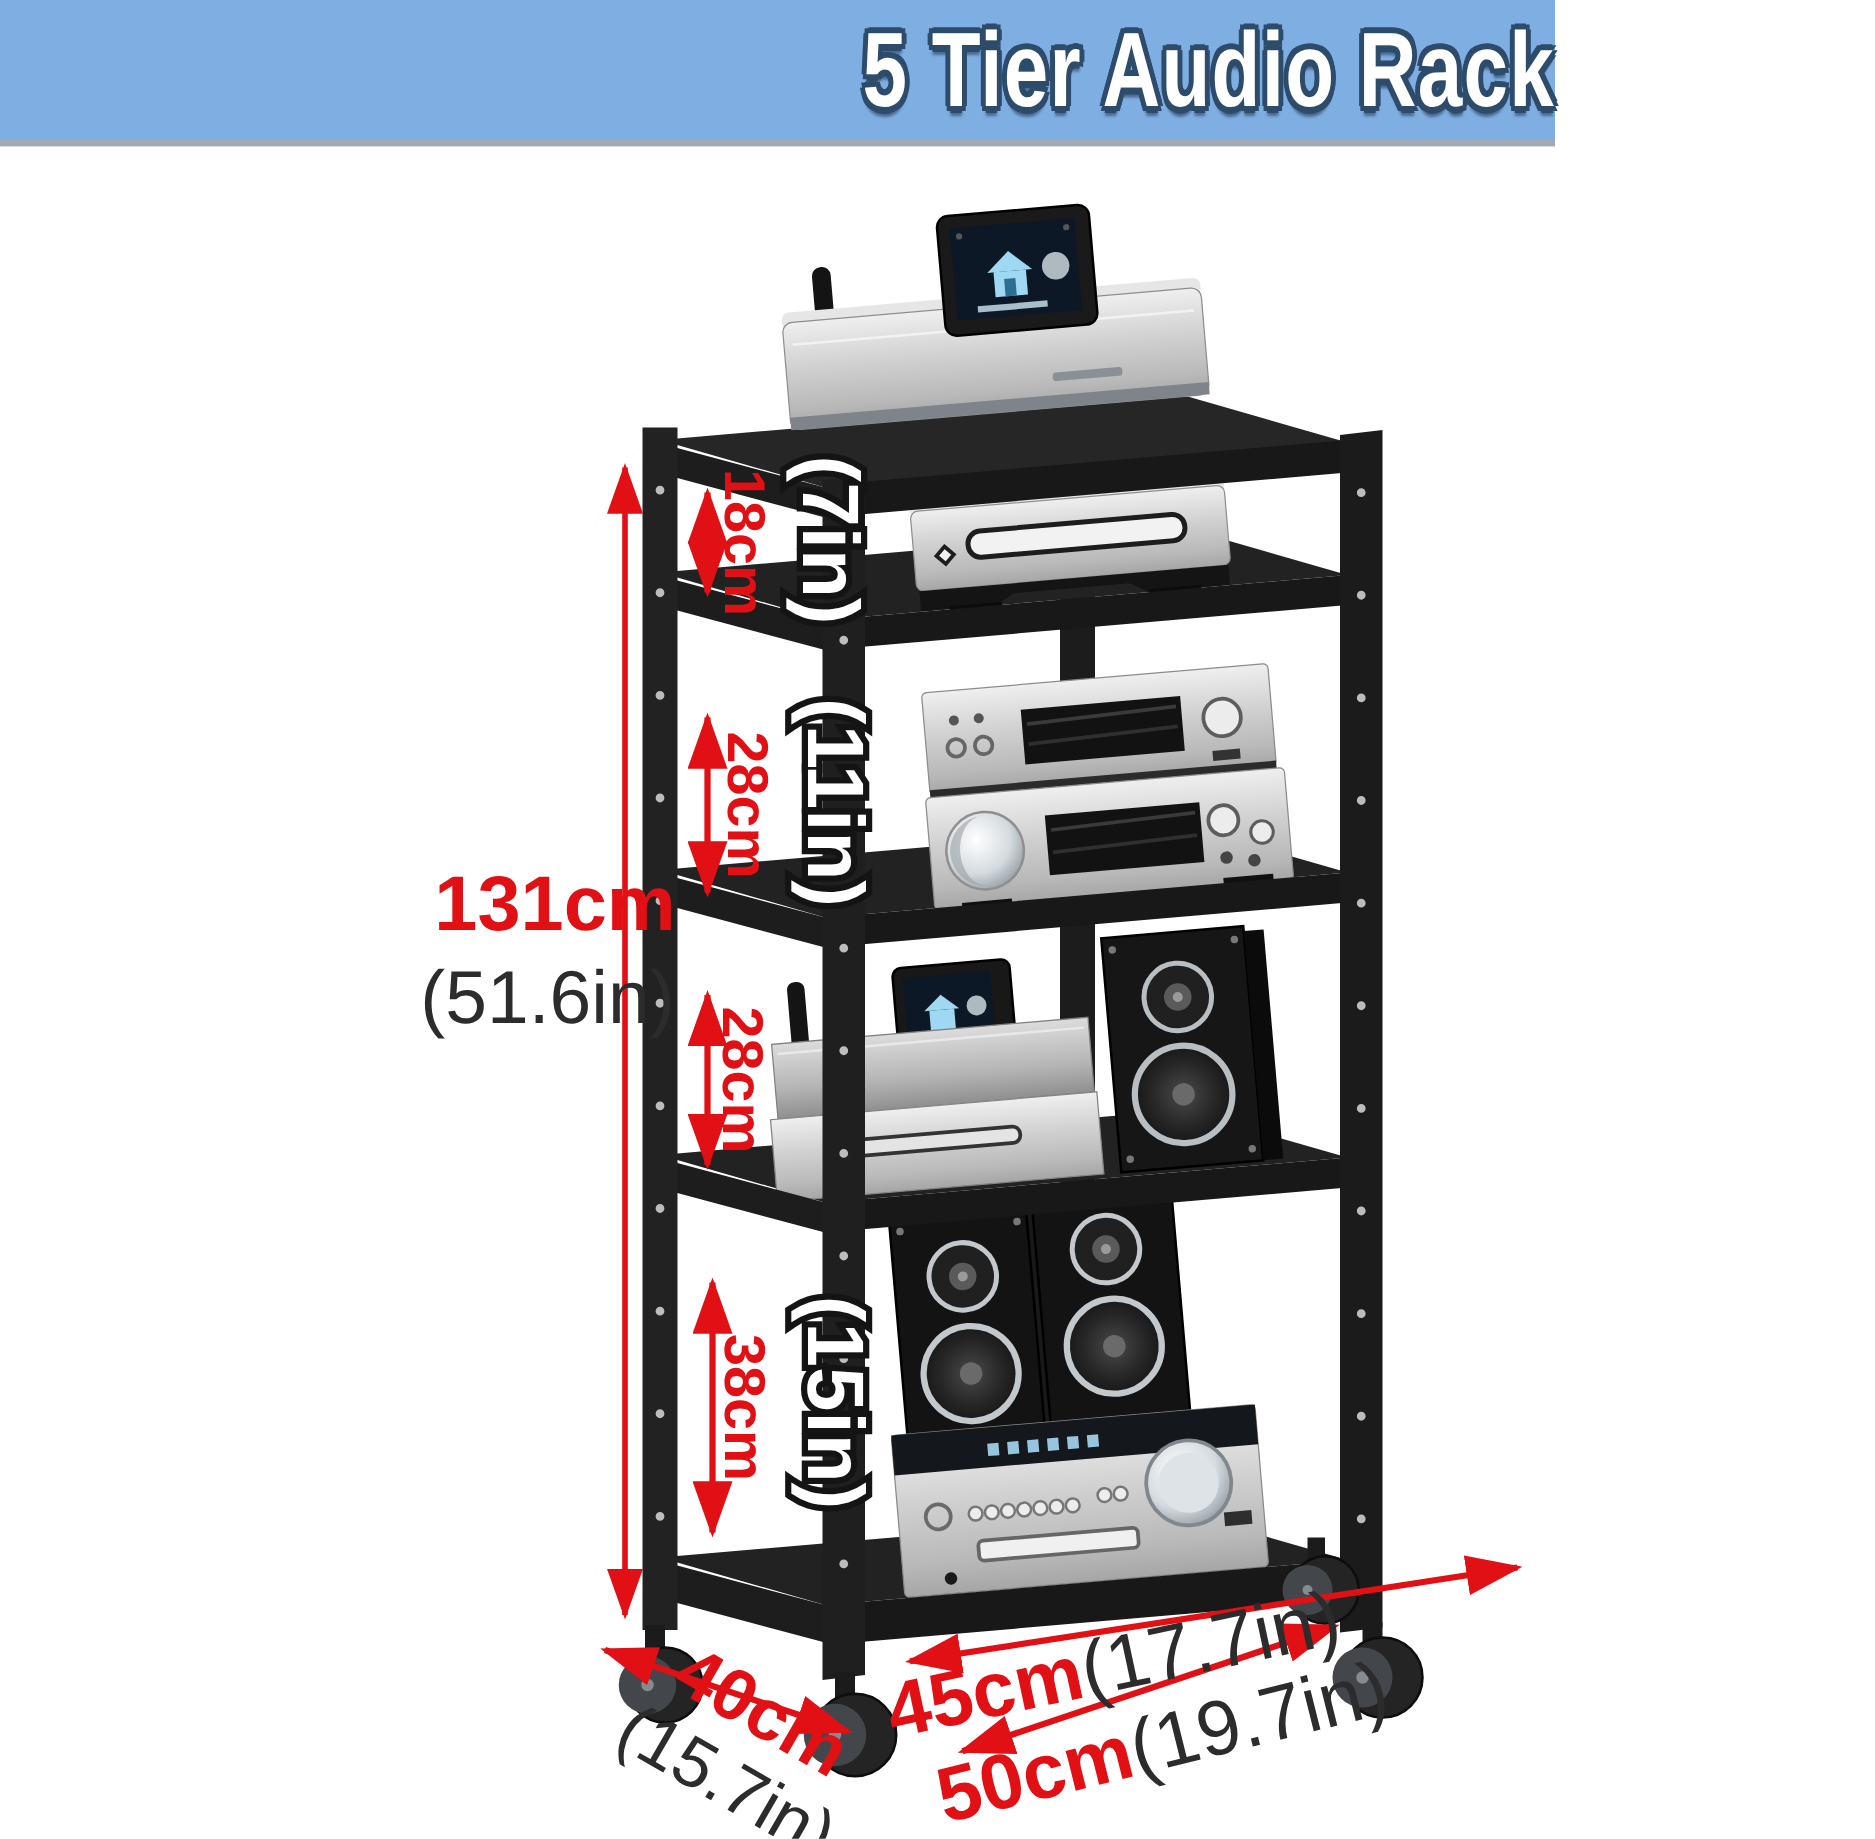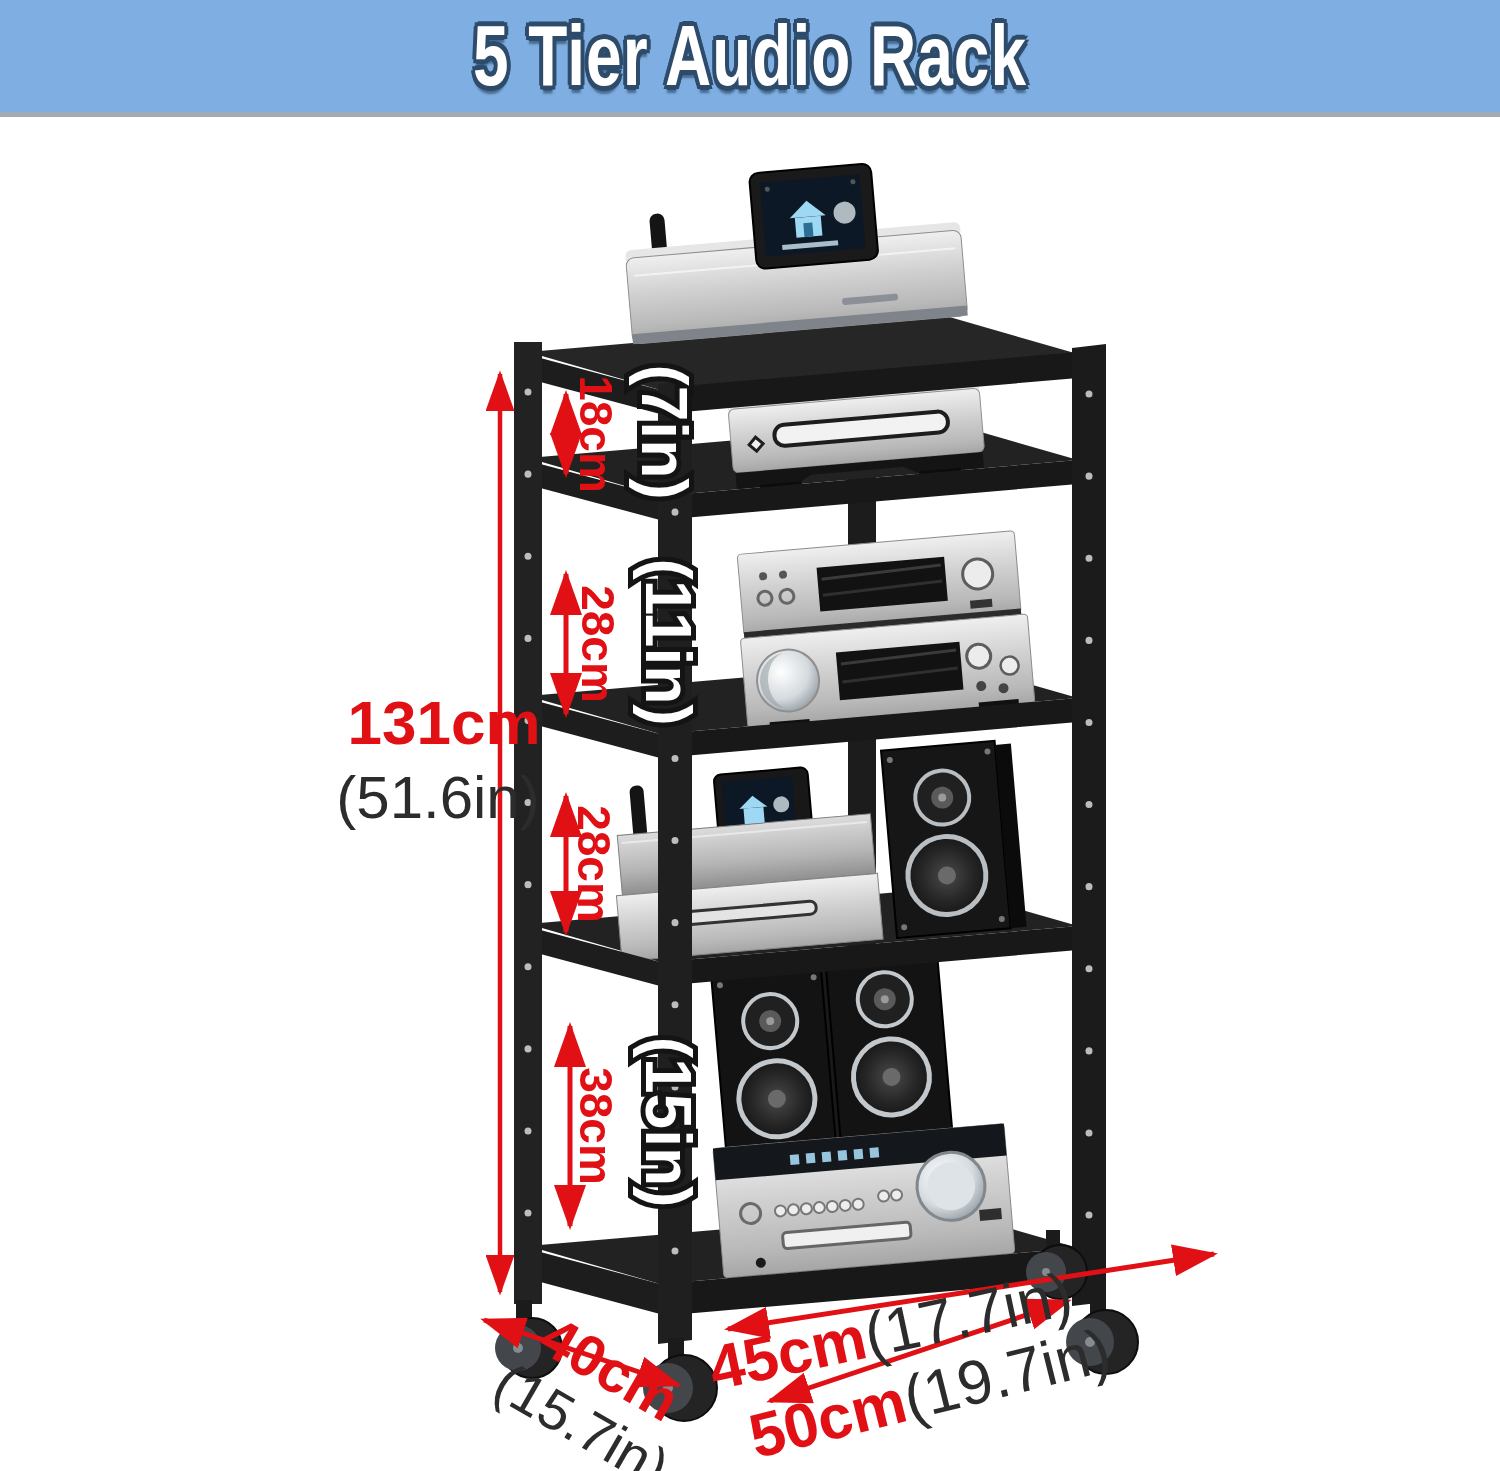--- a/index.html
+++ b/index.html
@@ -1,20 +1,20 @@
 <!DOCTYPE html>
 <html><head>
 <meta charset="utf-8">
 <style>
   html,body{margin:0;padding:0;background:#fff;}
   body{width:1500px;height:1471px;position:relative;overflow:hidden;
        font-family:"Liberation Sans", sans-serif;}
-  .banner{position:absolute;top:0;left:0;width:1500px;height:112px;
+  .banner{position:absolute;top:0;left:0;width:1244px;height:112px;
           background:#7fafe2;border-bottom:5px solid #a3abb2;
-          display:flex;align-items:center;justify-content:center;z-index:5;}
+          display:flex;align-items:center;justify-content:flex-end;z-index:5;}
   .banner-title{
       font-family:"Liberation Sans", sans-serif;
       font-weight:bold;font-size:64px;color:#ffffff;letter-spacing:1px;
       transform:scaleY(1.32);
       text-shadow:-4px 0 #2d4b6a,4px 0 #2d4b6a,0 -4px #2d4b6a,0 4px #2d4b6a,
                   -3px -3px #2d4b6a,3px -3px #2d4b6a,-3px 3px #2d4b6a,3px 3px #2d4b6a,
                   0 6px 2px rgba(30,50,75,.55);}
   svg.scene{position:absolute;top:0;left:0;z-index:1;}
   .dimcm{fill:#e01015;font-weight:bold;}
   .dimin-dark{fill:#2c2c2c;}

